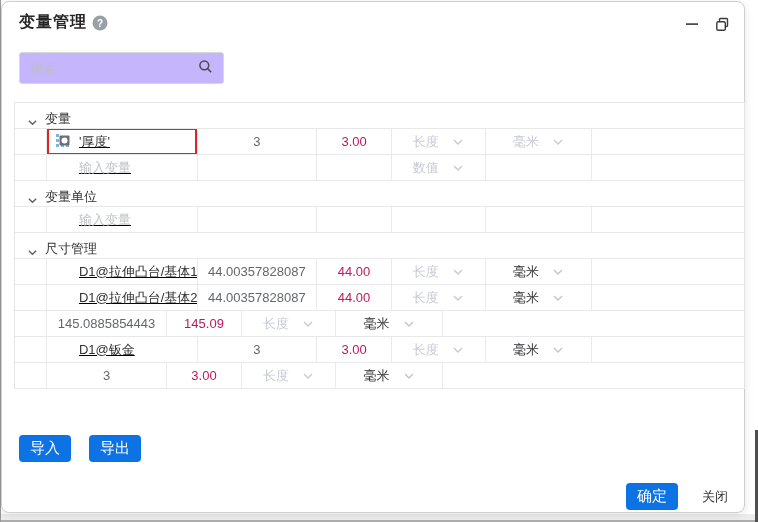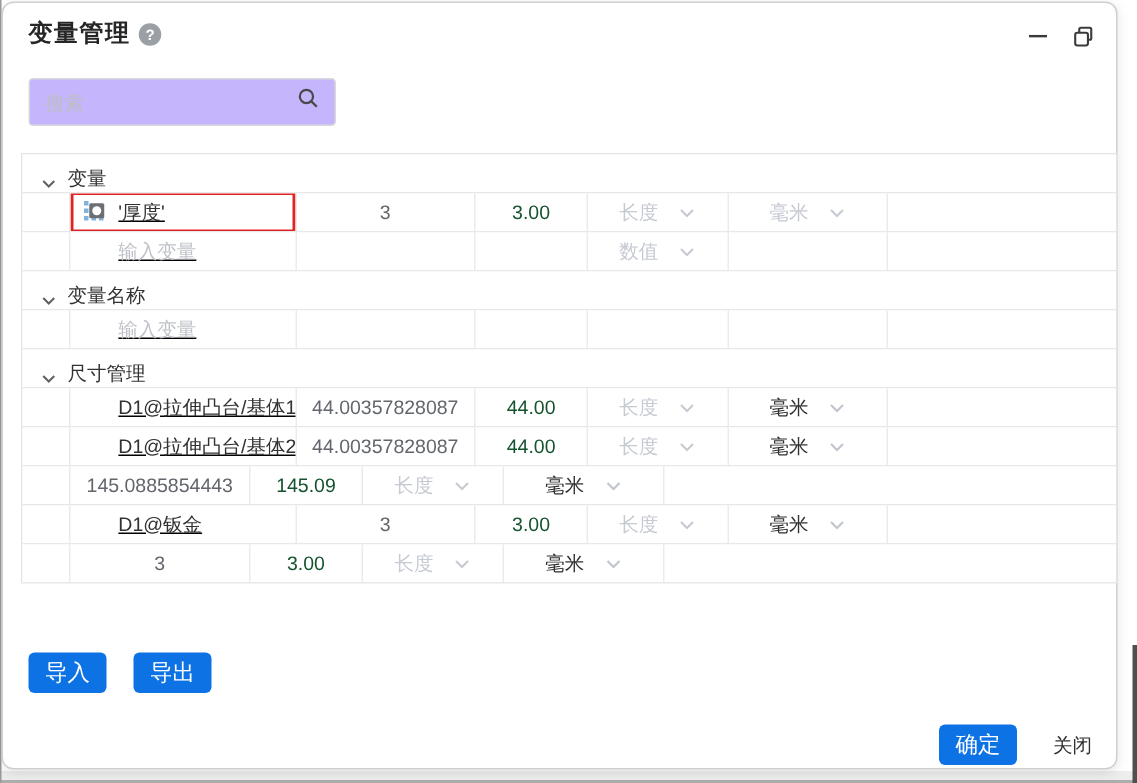--- a/index.html
+++ b/index.html
@@ -37,21 +37,21 @@
   .c0 { width:32px; }
   .c1 { width:151px; }
   .c2 { width:120px; }
   .c3 { width:75px; }
   .c4 { width:94px; }
   .c5 { width:107px; }
   .c6 { width:152px; }
   .head .td { justify-content:center; font-weight:700; color:#303133; }
   .center { justify-content:center; }
   .val  { color:#63676d; }
-  .est  { color:#14532d;text-align:right; }
+  .est  { color:#be185d;text-align:right; }
 
   .group-cell { width:100%; display:flex; align-items:flex-end; gap:7px; padding-left:12px; color:#303133; cursor:pointer; }
   .name-cell { padding-left:6px; position:relative;text-decoration:underline; }
   .icon-slot { width:26px; display:flex; align-items:center; justify-content:flex-start; padding-left:2px; flex:0 0 auto; }
   .name-text { color:#303133; }
   .placeholder { color:#bfc3c9; }
   .hl::after { content:""; position:absolute; left:0; top:-1px; right:0; bottom:-1px; border:2px solid #e12222; pointer-events:none; }
 
   .select { width:100%; display:flex; align-items:center; justify-content:center; gap:13px; cursor:pointer; }
   .select .sel-label { color:#303133; }
@@ -176,21 +176,21 @@
         </div>
         <div class="td c5"></div>
         <div class="td c6"></div>
       </div>
 
       <div class="tr">
         <div class="group-cell">
           <svg width="11" height="11" viewBox="0 0 12 12" fill="none" stroke="#606266" stroke-width="1.5">
               <polyline points="2,4 6,8 10,4"></polyline>
             </svg>
-          <span>变量名称</span>
+          <span>变量单位</span>
         </div>
       </div>
 
       <div class="tr">
         <div class="td c0"></div>
         <div class="td c1 name-cell">
           <span class="icon-slot"></span>
           <span class="placeholder">输入变量</span>
         </div>
         <div class="td c2 center"></div>

